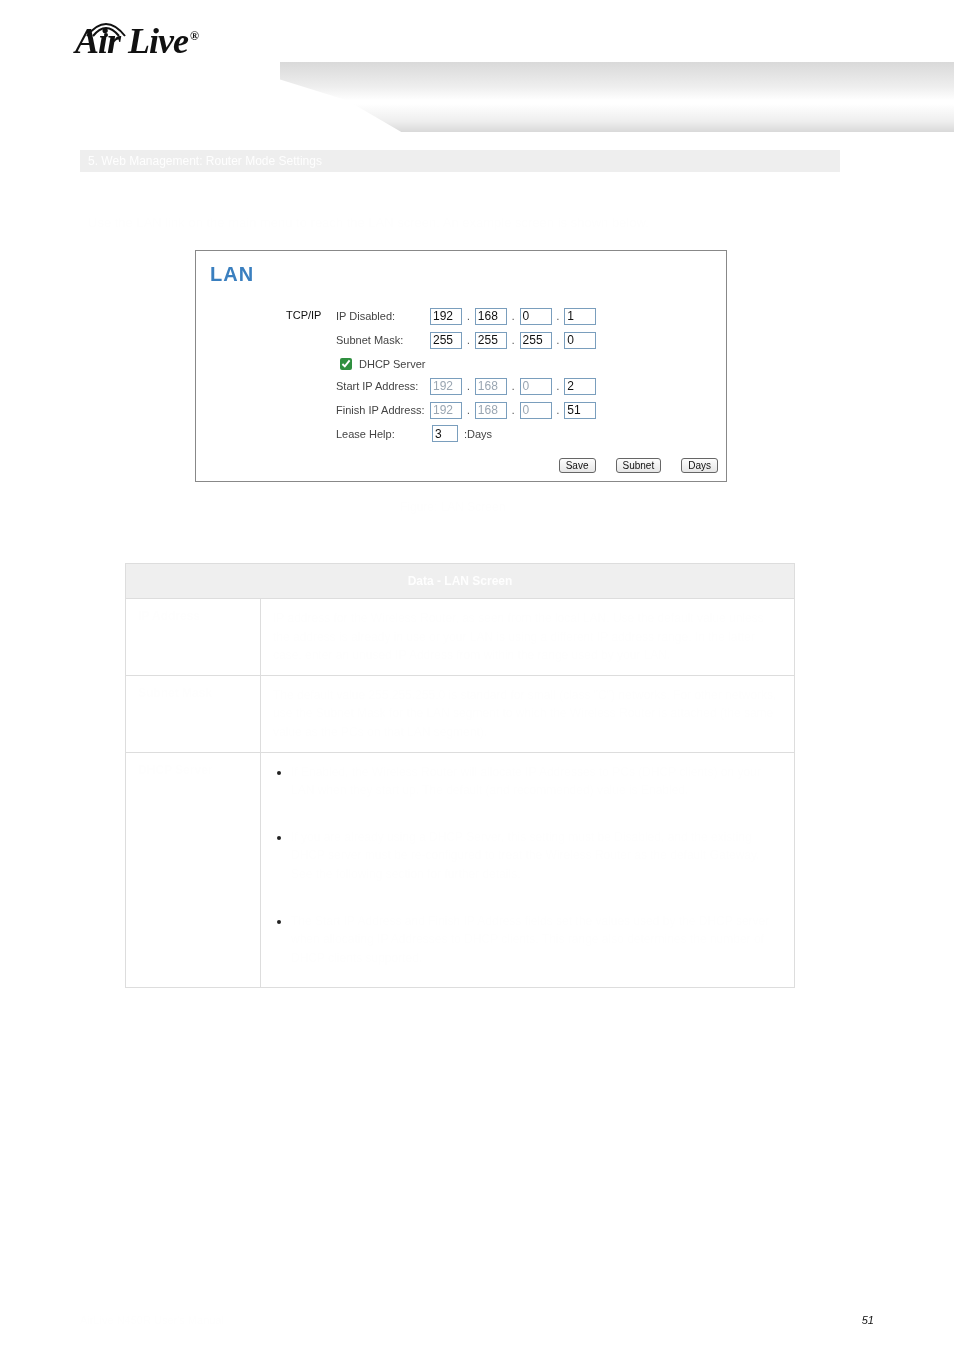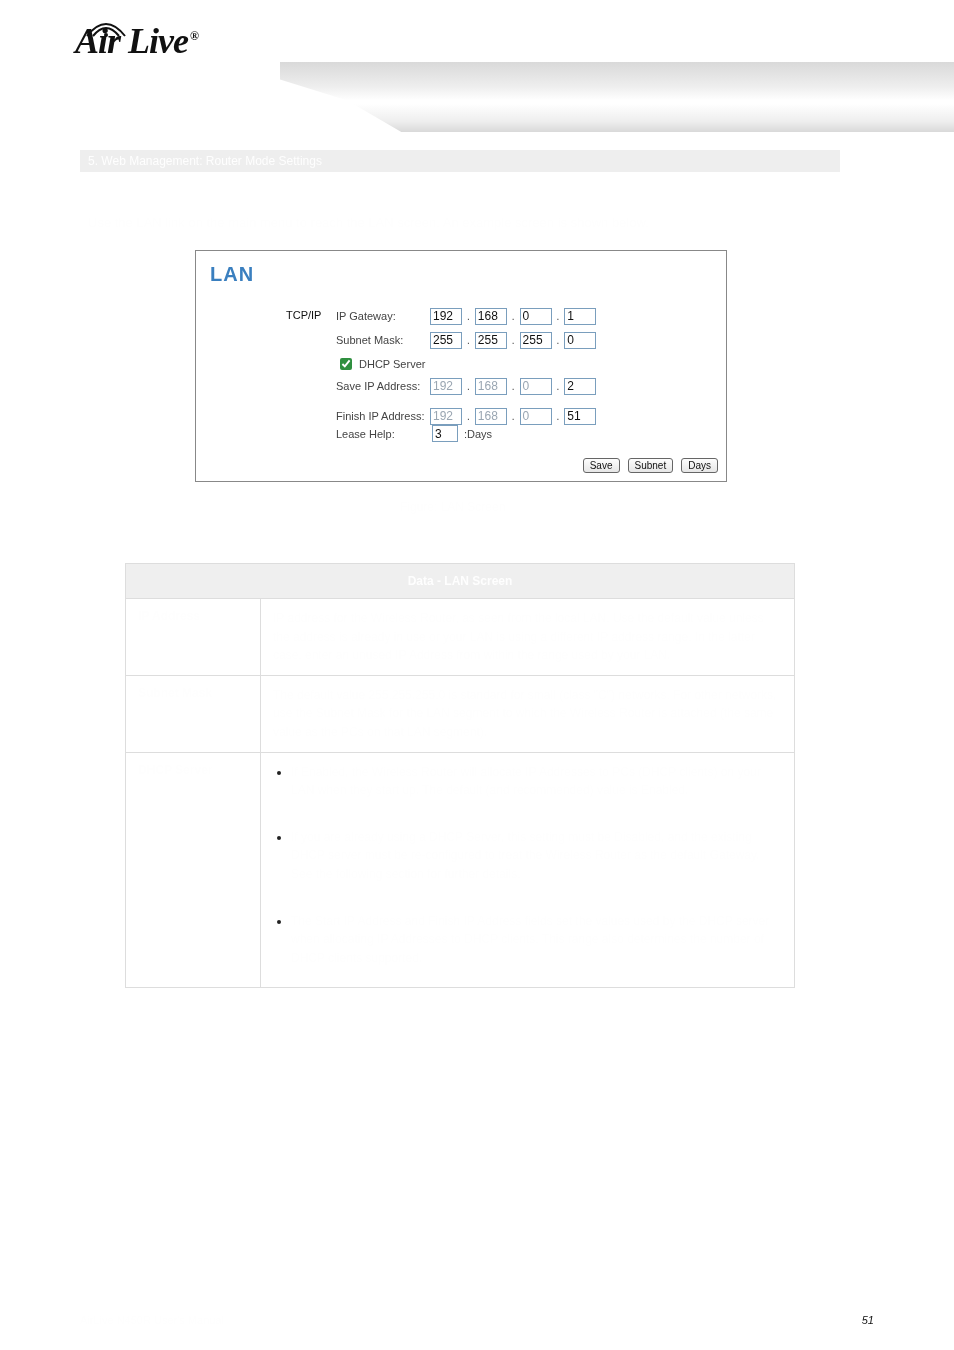--- a/index.html
+++ b/index.html
@@ -164,21 +164,21 @@
     display: flex;
     align-items: center;
     gap: 6px;
     font-size: 11px;
   }
   .btn-row {
     position: absolute;
     bottom: 8px;
     right: 8px;
     display: flex;
-    gap: 8px;
+    gap: 20px;
   }
   .btn {
     font-size: 10px;
     padding: 1px 6px;
     border: 1px solid #666;
     border-radius: 3px;
     background: linear-gradient(#fdfdfd,#e6e6e6);
     color: #111;
     cursor: pointer;
   }
@@ -273,21 +273,21 @@
 
   <div class="sec-num" style="top:185px;">5.1.5</div>
   <div class="sec-title" style="top:188px;">LAN</div>
   <div class="body-text" style="top:215px;left:88px;width:740px;">Use the LAN link on the main menu to reach the LAN screen. An example screen is shown below.</div>
 
   <div class="lan-panel">
     <div class="lan-title">LAN</div>
     <div class="lan-section-label">TCP/IP</div>
 
     <div class="lan-row" style="top:56px;">
-      <span class="lbl">IP Gateway:</span>
+      <span class="lbl">IP Disabled:</span>
       <input class="oct" value="192" style="">
         <span class="dot">.</span>
       <input class="oct" value="168" style="">
         <span class="dot">.</span>
       <input class="oct" value="0" style="">
         <span class="dot">.</span>
       <input class="oct" value="1" style="">
     </div>
 
     <div class="lan-row" style="top:80px;">
@@ -300,31 +300,31 @@
         <span class="dot">.</span>
       <input class="oct" value="0" style="">
     </div>
 
     <div class="chk-row" style="top:104px;">
       <input type="checkbox" class="cb" checked="" style="">
       <span>DHCP Server</span>
     </div>
 
     <div class="lan-row" style="top:126px;">
-      <span class="lbl">Save IP Address:</span>
+      <span class="lbl">Start IP Address:</span>
       <input class="oct disabled" disabled="" value="192" style="">
         <span class="dot">.</span>
       <input class="oct disabled" disabled="" value="168" style="">
         <span class="dot">.</span>
       <input class="oct disabled" disabled="" value="0" style="">
         <span class="dot">.</span>
       <input class="oct" value="2" style="">
     </div>
 
-    <div class="lan-row" style="top:156px;">
+    <div class="lan-row" style="top:150px;">
       <span class="lbl">Finish IP Address:</span>
       <input class="oct disabled" disabled="" value="192" style="">
         <span class="dot">.</span>
       <input class="oct disabled" disabled="" value="168" style="">
         <span class="dot">.</span>
       <input class="oct disabled" disabled="" value="0" style="">
         <span class="dot">.</span>
       <input class="oct" value="51" style="">
     </div>
 

